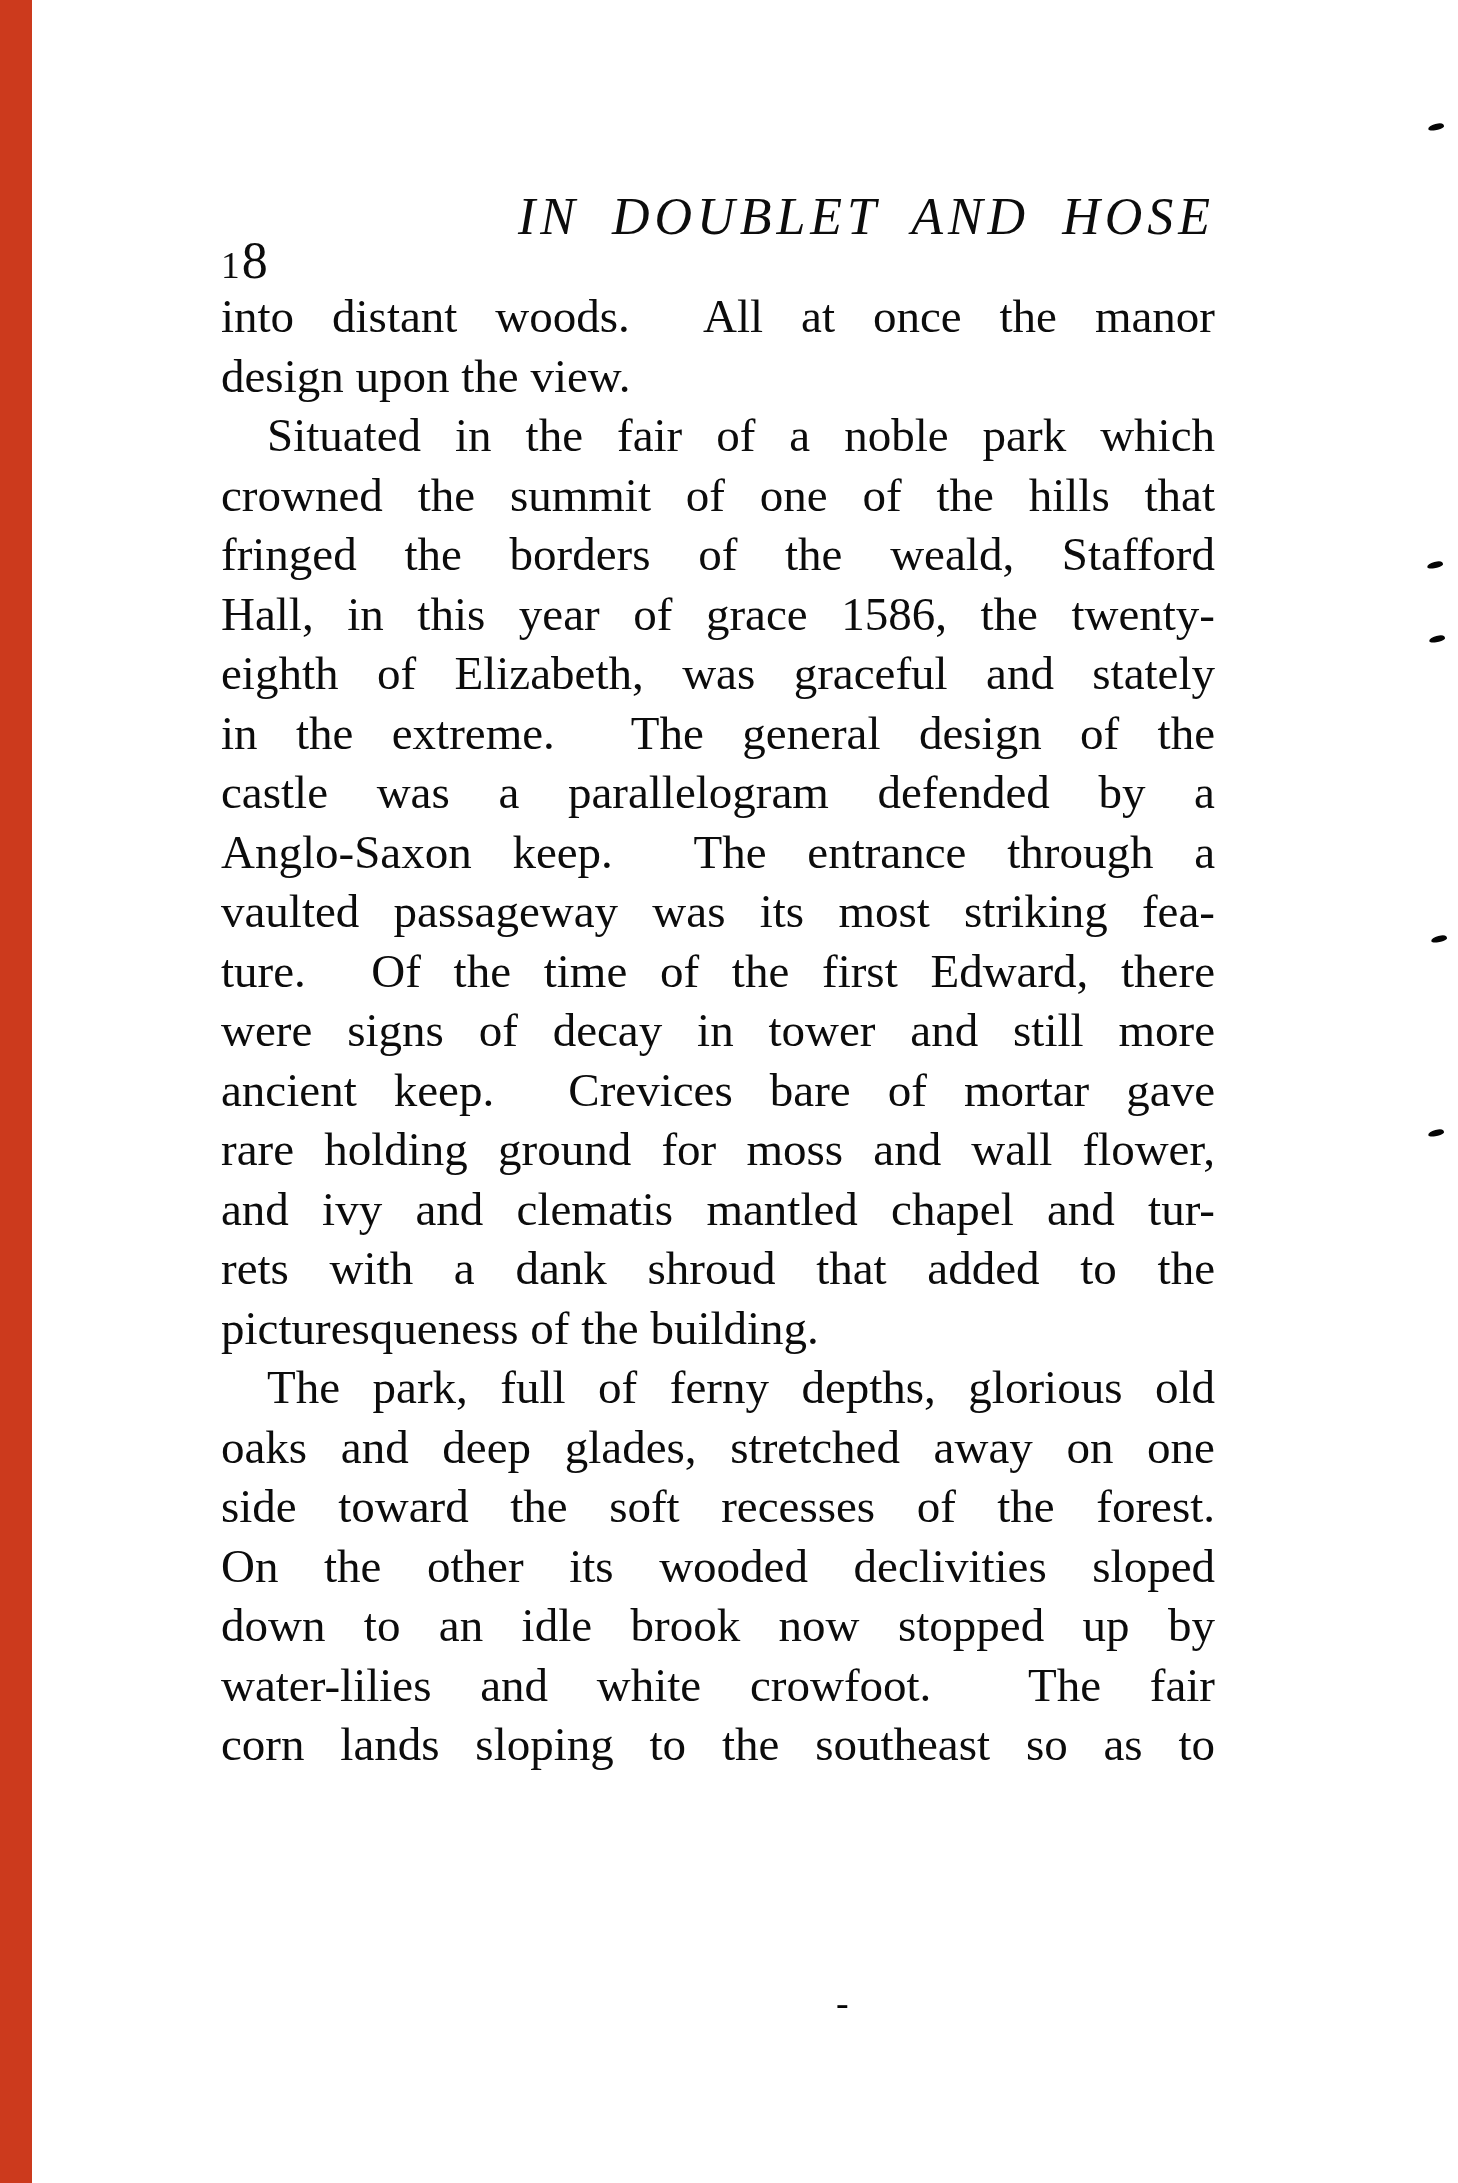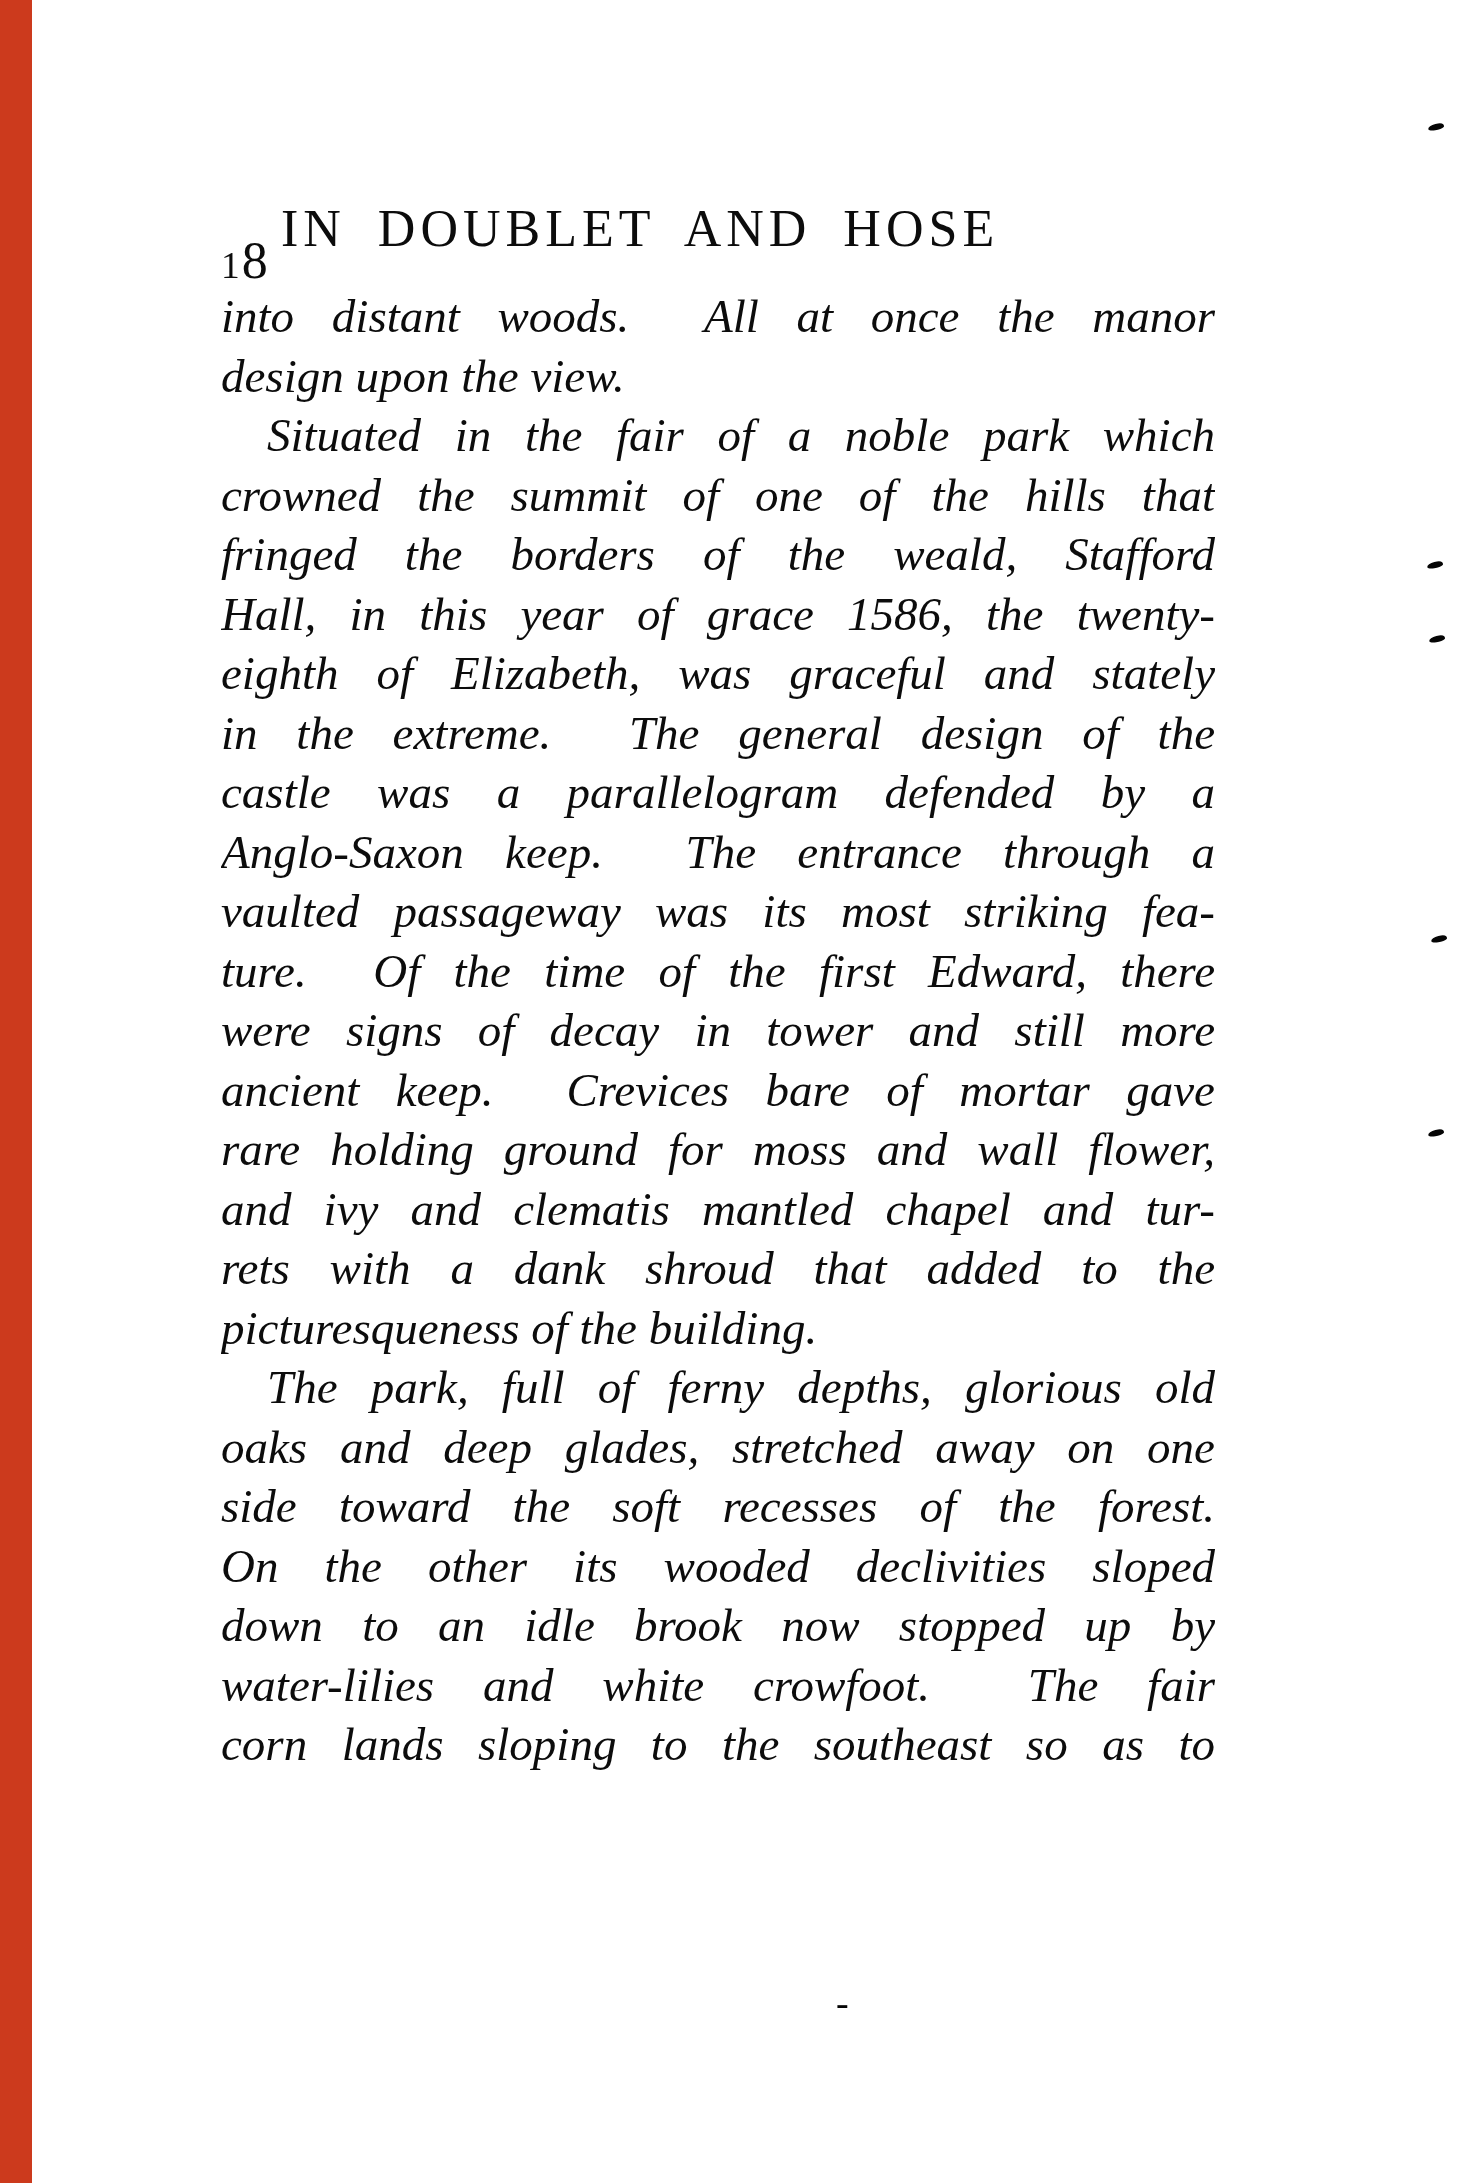--- a/index.html
+++ b/index.html
@@ -44,43 +44,43 @@
     margin-top: 44px;
   }
   
   #page-number::first-letter {
     font-size: 72%;
   }
   #running-title {
     position: absolute;
     left: 60px;
     right: 0;
-    top: 12px;
-    text-align: left;
+    top: 0;
+    text-align: right;
+    font-style: italic;
     font-size: 52px;
     letter-spacing: 5px;
     word-spacing: 14px;
   }
   
   #body-block {
     position: absolute;
     left: 221px;
     top: 287px;
     width: 994px;
     font-size: 47px;
   }
   .line {
     height: 59.5px;
     line-height: 59.5px;
     white-space: pre-wrap;
     text-align: justify;
     text-align-last: justify;
     text-justify: inter-word;
     overflow: hidden;
-    font-style: italic;
   }
   .line.indent {
     text-indent: 46px;
   }
   .line.para-last {
     text-align-last: left;
   }
   
   .speck {
     position: absolute;

